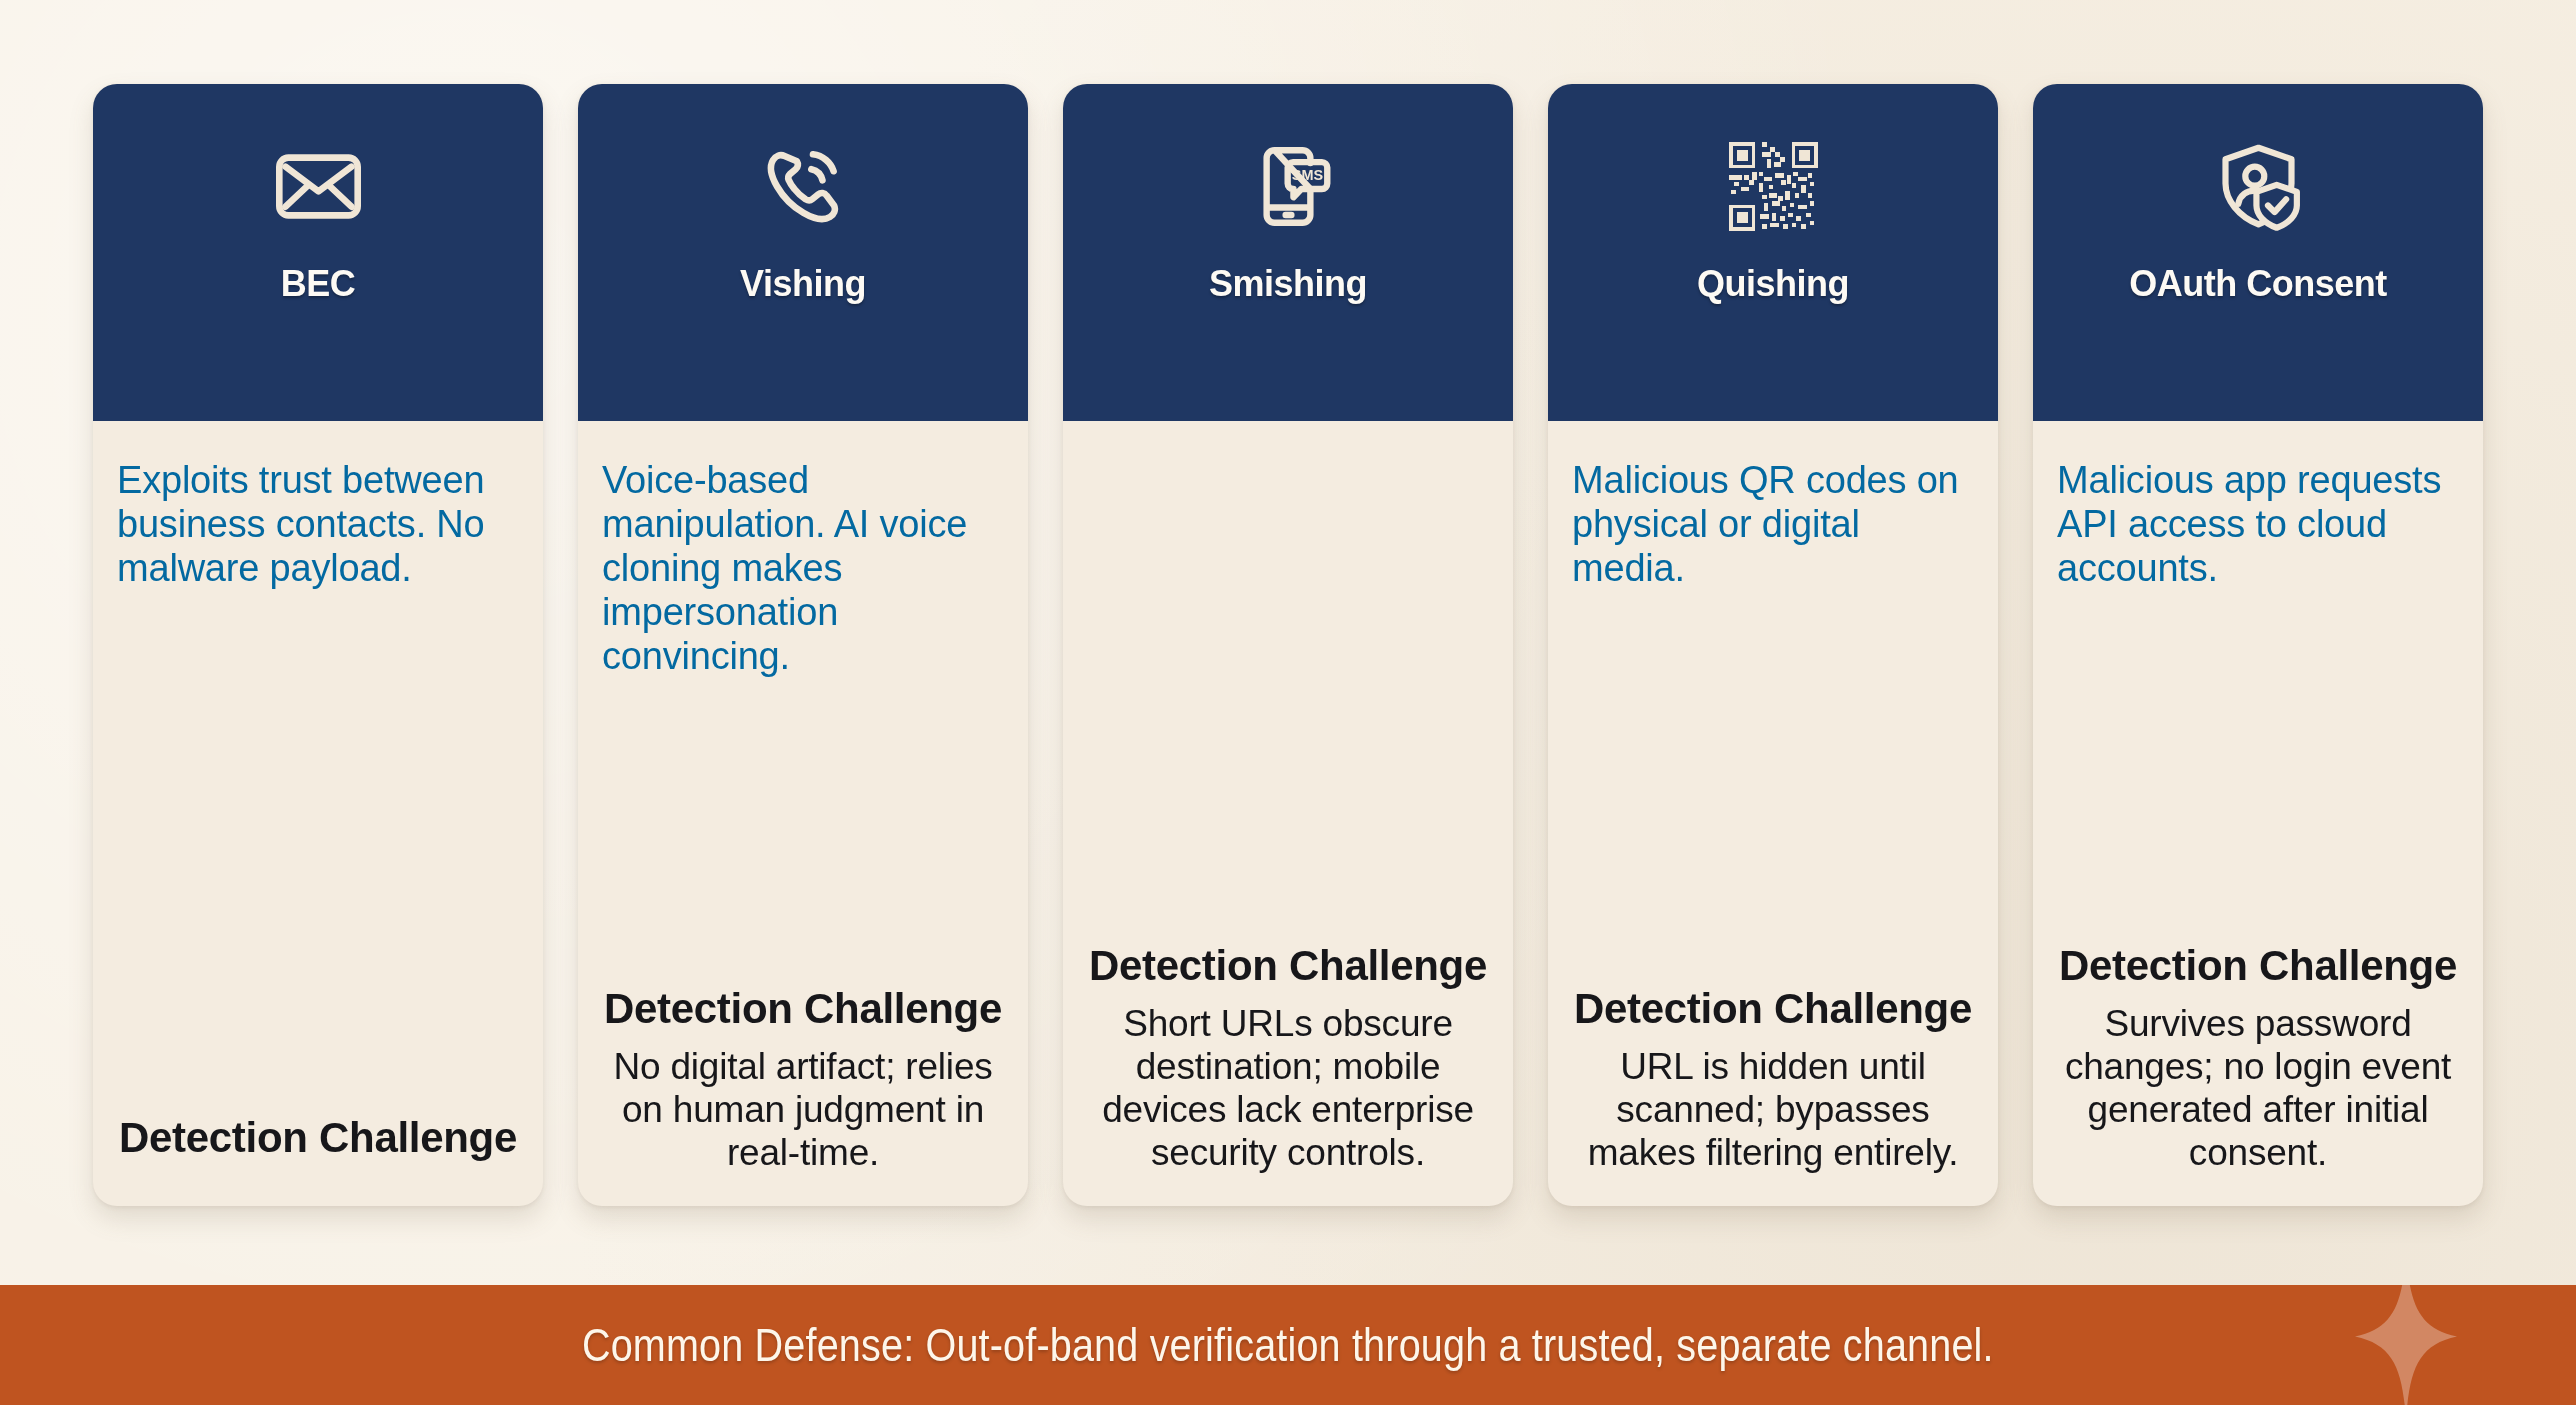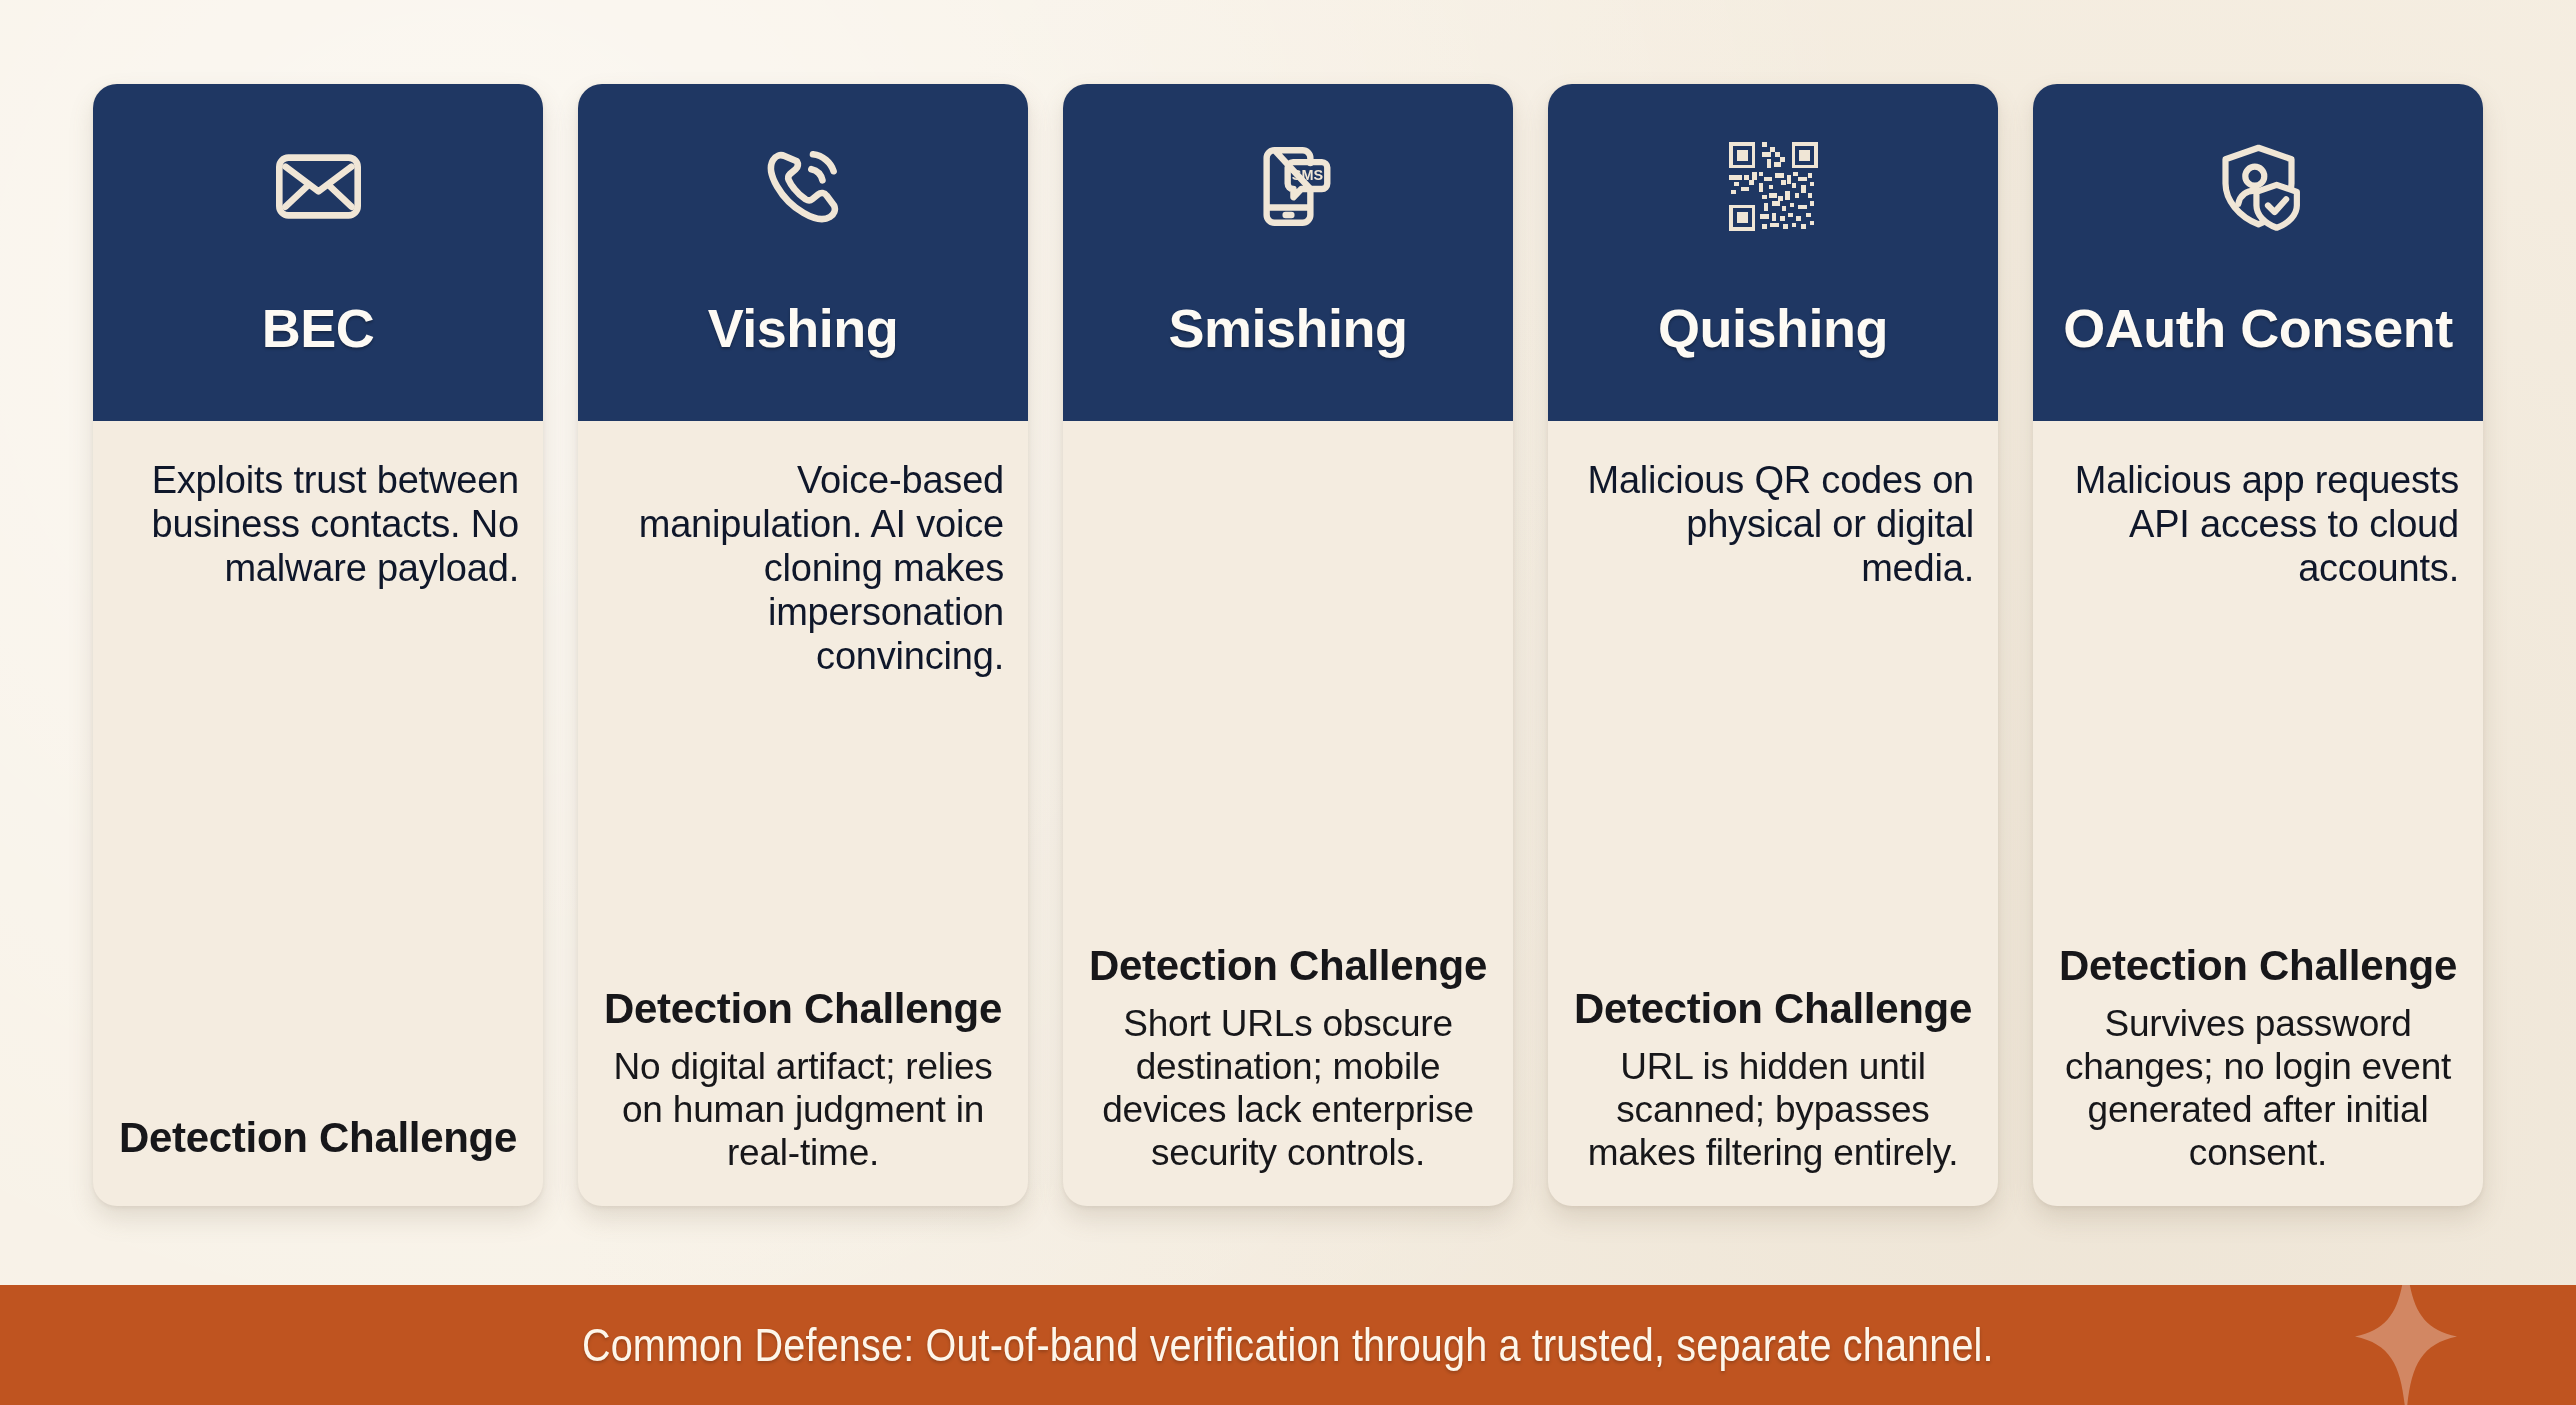--- a/index.html
+++ b/index.html
@@ -62,40 +62,39 @@
   .card-icon{
     height:102px;
     display:flex;
     align-items:center;
     justify-content:center;
     margin-bottom:29px;
   }
   .card-icon svg{ display:block; }
   .card-title{
     color:#fdfaf4;
-    font-size:54px;
+    font-size:36px;
     font-weight:bold;
     letter-spacing:-0.5px;
     text-align:right;
     line-height:1;
     text-shadow:0 1.8px 2.7px rgba(0,0,0,.30);
-    margin-top:35px;
   }
 
   .card-body{
     flex:1 1 auto;
     display:flex;
     flex-direction:column;
     padding:37px 24px 31px 24px;
   }
   .desc{
     font-size:38px;
     line-height:1.16;
-    color:#0f172a;
-    text-align:right;
+    color:#0369a1;
+    text-align:left;
     letter-spacing:-0.2px;
   }
   .challenge-block{
     margin-top:auto;
     text-align:center;
   }
   .challenge-label{
     font-size:42px;
     font-weight:bold;
     color:#17171a;

